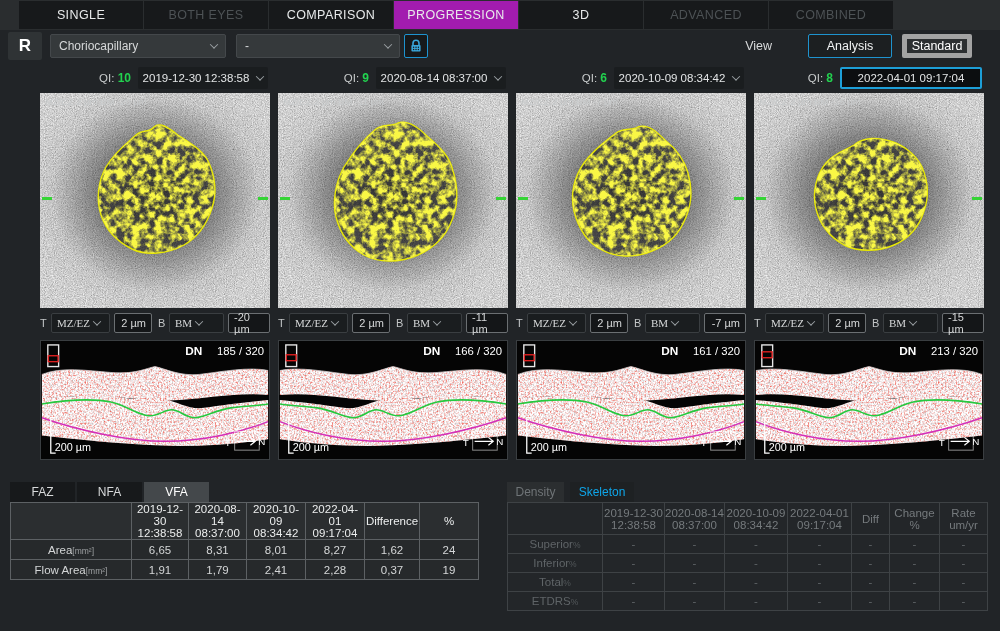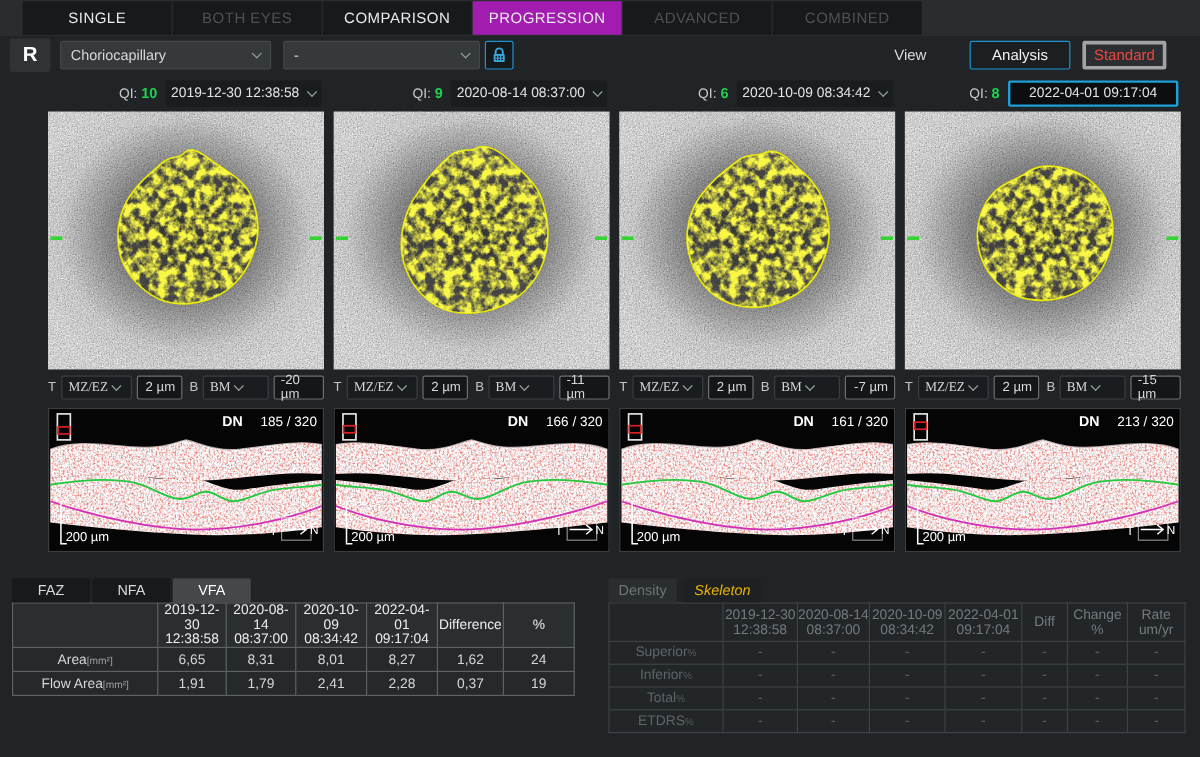--- a/index.html
+++ b/index.html
@@ -21,21 +21,21 @@
           display:flex; align-items:center; padding:0 8px; color:#d6d8d9; font-size:12px; }
   .tsel .chev { margin-left:auto; }
   .sel1 { left:50px; width:176px; }
   .sel2 { left:236px; width:164px; }
   .lockbtn { position:absolute; left:404px; top:4px; width:24px; height:24px; border:1.5px solid #1e93cf; border-radius:2px;
              background:#16191b; display:flex; align-items:center; justify-content:center; }
   .viewlbl { position:absolute; right:228px; top:9px; color:#d8dadb; font-size:12.5px; }
   .vbtn { position:absolute; top:4px; height:24px; display:flex; align-items:center; justify-content:center;
           font-size:12.5px; border-radius:2px; cursor:pointer; }
   .vbtn.analysis { right:108px; width:84px; border:1.5px solid #1e93cf; background:#1c1f21; color:#f0f2f3; }
-  .vbtn.standard { right:28px; width:70px; border:3px solid #a3a3a3; background:#2c2f31; color:#ef4444;margin-left:32px; }
+  .vbtn.standard { right:28px; width:70px; border:5px solid #a3a3a3; background:#2c2f31; color:#ffffff;margin-left:32px; }
 
   
   .cols { display:grid; grid-template-columns:repeat(4,230px); column-gap:8px; padding-left:40px; margin-top:4px; }
   .qirow { height:24px; margin-bottom:3px; display:flex; align-items:center; justify-content:flex-end; padding-right:2px; }
   .qi { font-size:11.5px; color:#c9cccd; margin-right:7px; white-space:nowrap; }
   .qi b { color:#22d24f; font-size:12px; }
   .datesel { width:130px; height:22px; background:#1a1d1f; display:flex; align-items:center; justify-content:center;
              gap:8px; color:#e3e5e6; font-size:11.5px; border-radius:2px; cursor:pointer; }
   .datesel.sel { width:142px; background:#0c0e10; border:2px solid #1d9fd8; }
   .chev { width:6px; height:6px; border-right:1.5px solid #9aa0a3; border-bottom:1.5px solid #9aa0a3;
@@ -62,21 +62,21 @@
   .ltab.active { background:#44484b; color:#fff; }
   table { border-collapse:collapse; table-layout:fixed; }
   .t-left { width:468px; }
   .t-left th, .t-left td { border:1px solid #5d6164; }
   .t-left th { height:34px; font-weight:normal; font-size:11.5px; color:#eceeee; text-align:center; white-space:pre-line; background:#2b2e30; }
   .t-left td { height:20px; font-size:11.5px; color:#d4d6d7; text-align:center; background:#26292b; }
   .t-left td.lblcell, .t-right td.lblcell { padding:0; }
   .unit { font-size:8.5px; color:#9da0a2; }
   .rpanel { margin-left:28px; }
   .rtab1 { width:57px; margin-right:6px; background:#2b2e30; color:#6f7477; }
-  .rtab2 { width:64px; background:#1e2123; color:#eab308;font-style:italic; }
+  .rtab2 { width:64px; background:#1e2123; color:#0ea5e9; }
   .t-right { width:480px; }
   .t-right th, .t-right td { border:1px solid #3e4245; background:#232629; }
   .t-right th { height:32px; font-weight:normal; font-size:11.5px; color:#757a7d; text-align:center; white-space:pre-line; }
   .t-right td { height:19px; font-size:11.5px; color:#5f6467; text-align:center; }
   .t-right .unit { color:#53585b; }
 </style>
 </head>
 <body>
 
 <svg width="0" height="0" style="position:absolute" aria-hidden="true">
@@ -143,20 +143,21 @@
       <path d="M0,78 C40,92 90,102 125,102 C165,102 205,92 230,82" fill="none" stroke="#d42fb8" stroke-width="1.5"></path>
     </g>
   </defs>
 </svg>
 
 <div class="tabbar">
   <div class="tab">SINGLE</div>
   <div class="tab dim">BOTH EYES</div>
   <div class="tab">COMPARISON</div>
   <div class="tab active">PROGRESSION</div>
+  <div class="tab">3D</div>
   <div class="tab dim">ADVANCED</div>
   <div class="tab dim">COMBINED</div>
 </div>
 
 <div class="toolbar">
   <div class="rbtn">R</div>
   <div class="tsel sel1">
     <span>Choriocapillary</span>
     <span class="chev"></span>
   </div>

